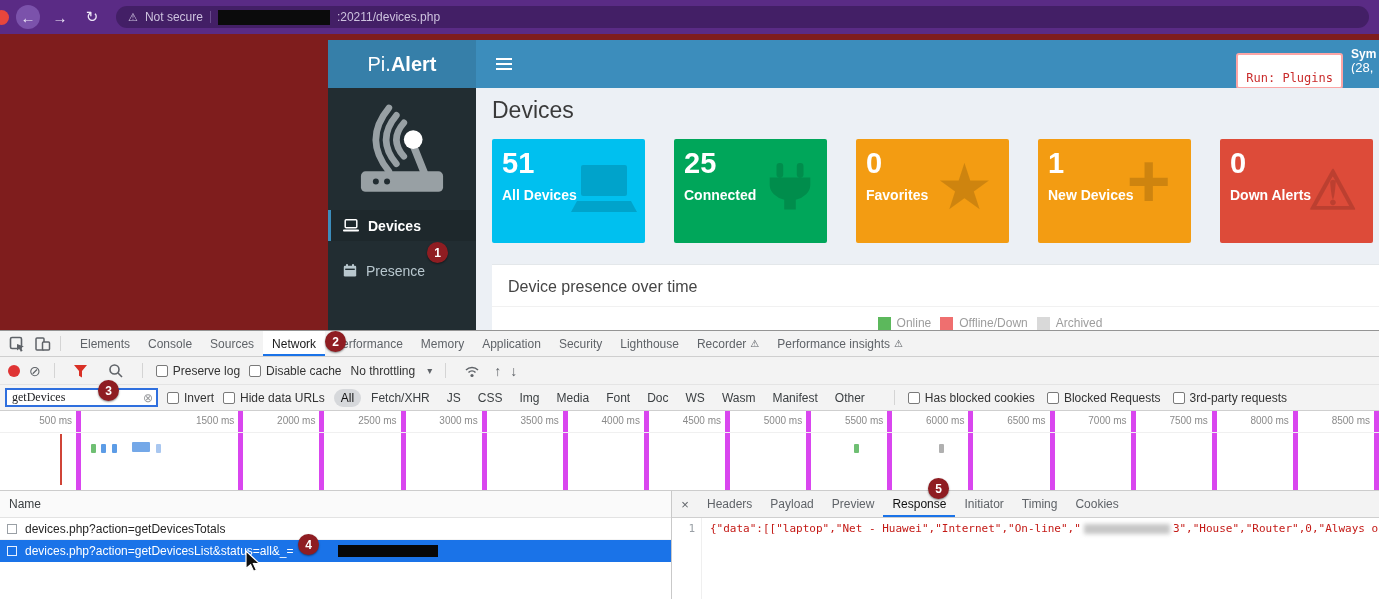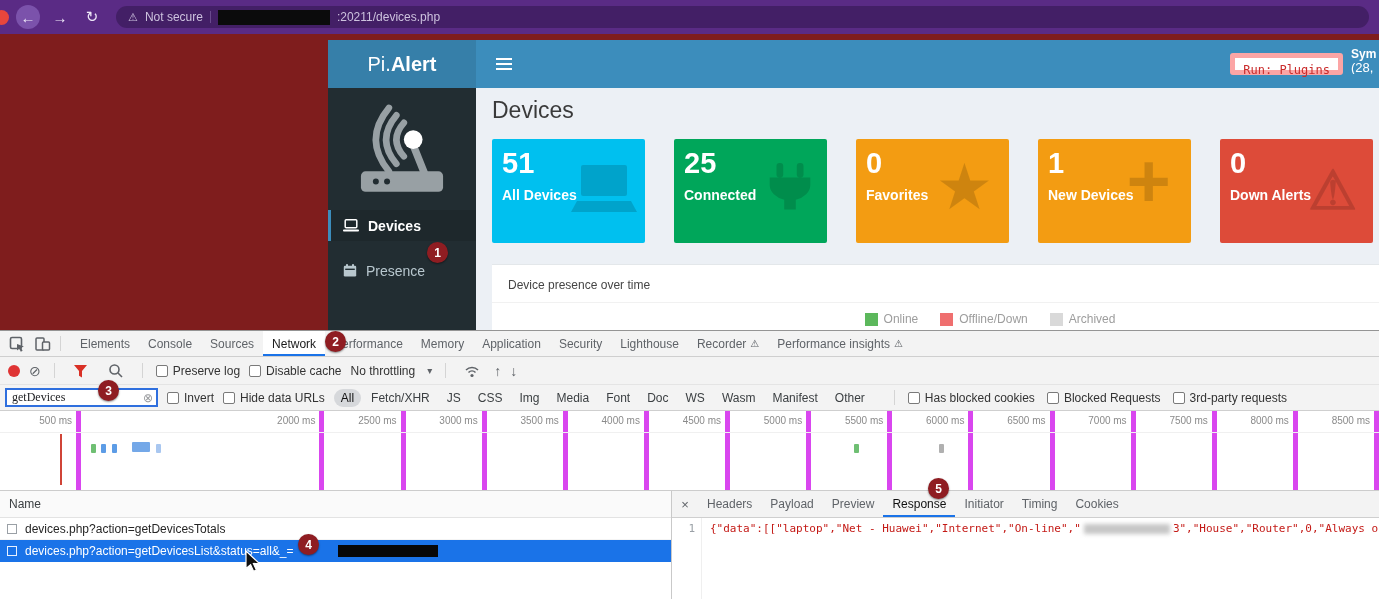--- a/index.html
+++ b/index.html
@@ -18,21 +18,21 @@
 
   
   .page{position:absolute;top:34px;left:0;right:0;height:296px;background:#7f1d1d;overflow:hidden;}
   .app{position:absolute;left:328px;top:6px;right:0;bottom:0;}
   .app-header{display:flex;height:48px;}
   .logo{width:148px;background:#367fa9;color:#fff;display:flex;align-items:center;justify-content:center;font-size:20px;}
   .logo b{font-weight:700;}
   .navbar{flex:1;background:#3c8dbc;position:relative;}
   .hamburger{position:absolute;left:20px;top:18px;display:flex;flex-direction:column;gap:3px;}
   .hamburger i{display:block;width:16px;height:2px;background:#fff;}
-  .run-btn{position:absolute;right:36px;top:13px;height:22px;background:#fff;border:5px solid #fca5a5;border-radius:3px;color:#ca2c2c;font-family:"DejaVu Sans Mono",monospace;font-size:12px;padding:5px 8px;}
+  .run-btn{position:absolute;right:36px;top:13px;height:22px;background:#fff;border:2px solid #fca5a5;border-radius:3px;color:#ca2c2c;font-family:"DejaVu Sans Mono",monospace;font-size:12px;padding:16px 8px;}
   .hdr-right{position:absolute;right:1px;top:7px;width:27px;overflow:hidden;color:#fff;white-space:nowrap;}
   .hr-top{font-size:12px;font-weight:700;line-height:14px;}
   .hr-bottom{font-size:13px;line-height:13px;}
 
   .sidebar{position:absolute;left:0;top:48px;width:148px;bottom:0;background:#222d32;}
   .router-icon{display:block;margin:14px auto 0;}
   .side-menu{margin-top:16px;}
   .side-item{height:31px;display:flex;align-items:center;gap:9px;padding-left:15px;color:#b8c7ce;font-size:14px;margin-bottom:14px;}
   .side-item.active{background:#1e282c;color:#fff;border-left:3px solid #3c8dbc;padding-left:12px;font-weight:600;}
   .si-icon{flex:none;}
@@ -41,22 +41,22 @@
   .page-title{font-size:23px;font-weight:400;color:#3a3a3a;margin-bottom:15px;}
   .cards{display:flex;gap:29px;}
   .card{width:153px;height:104px;border-radius:2px;color:#fff;position:relative;padding:9px 10px;overflow:hidden;}
   .card .val{font-size:29px;font-weight:700;line-height:1.1;}
   .card .lbl{font-size:14px;margin-top:7px;font-weight:bold;}
   .ghost-svg{position:absolute;right:8px;top:24px;}
   .ghost-glyph{position:absolute;right:16px;top:16px;font-size:64px;line-height:1;color:rgba(0,0,0,0.15);}
   .ghost-glyph.plus{font-size:76px;top:4px;right:20px;font-weight:700;}
   .ghost-glyph.warn{font-size:54px;top:24px;font-weight:700;}
   .panel{margin-top:21px;background:#fff;height:140px;border-top:1px solid #e3e7ea;}
-  .panel-title{font-size:12px;color:#454545;padding:13px 16px 10px;border-bottom:1px solid #f1f1f1;}
-  .legend{display:flex;align-items:center;gap:22px;margin-top:9px;justify-content:center;padding-left:109px;font-size:12px;color:#9d9d9d;}
+  .panel-title{font-size:16px;color:#454545;padding:13px 16px 10px;border-bottom:1px solid #f1f1f1;}
+  .legend{display:flex;align-items:center;gap:9px;margin-top:9px;justify-content:center;padding-left:109px;font-size:12px;color:#9d9d9d;}
   .legend-item{display:flex;align-items:center;}
   .sw{width:13px;height:13px;margin-right:6px;display:inline-block;}
 
   
   .devtools{position:absolute;left:0;right:0;top:330px;bottom:0;background:#fff;border-top:1px solid #949494;color:#3c4043;}
   .dt-tabbar{height:26px;background:#f3f3f3;border-bottom:1px solid #cfcfcf;display:flex;align-items:center;padding-left:4px;}
   .dt-iconbtn{width:26px;height:24px;display:flex;align-items:center;justify-content:center;flex:none;}
   .vsep{width:1px;height:15px;background:#d4d4d4;margin:0 4px;flex:none;}
   .dt-tabs{display:flex;height:100%;align-items:stretch;margin-left:6px;}
   .dt-tab{display:flex;align-items:center;gap:4px;padding:0 9px;font-size:12px;color:#5f6368;white-space:nowrap;}
@@ -393,20 +393,23 @@
             <span class="cb"></span>
             <span>3rd-party requests</span>
           </label>
         </div>
     </div>
 
     <div class="dt-timeline" id="timeline">
         <div class="tl-cell" style="left: 0%; width: 5.88235%;">
           <span class="tl-label">500 ms</span>
         </div>
+        <div class="tl-cell" style="left: 11.7647%; width: 5.88235%;">
+          <span class="tl-label">1500 ms</span>
+        </div>
         <div class="tl-cell" style="left: 17.6471%; width: 5.88235%;">
           <span class="tl-label">2000 ms</span>
         </div>
         <div class="tl-cell" style="left: 23.5294%; width: 5.88235%;">
           <span class="tl-label">2500 ms</span>
         </div>
         <div class="tl-cell" style="left: 29.4118%; width: 5.88235%;">
           <span class="tl-label">3000 ms</span>
         </div>
         <div class="tl-cell" style="left: 35.2941%; width: 5.88235%;">

